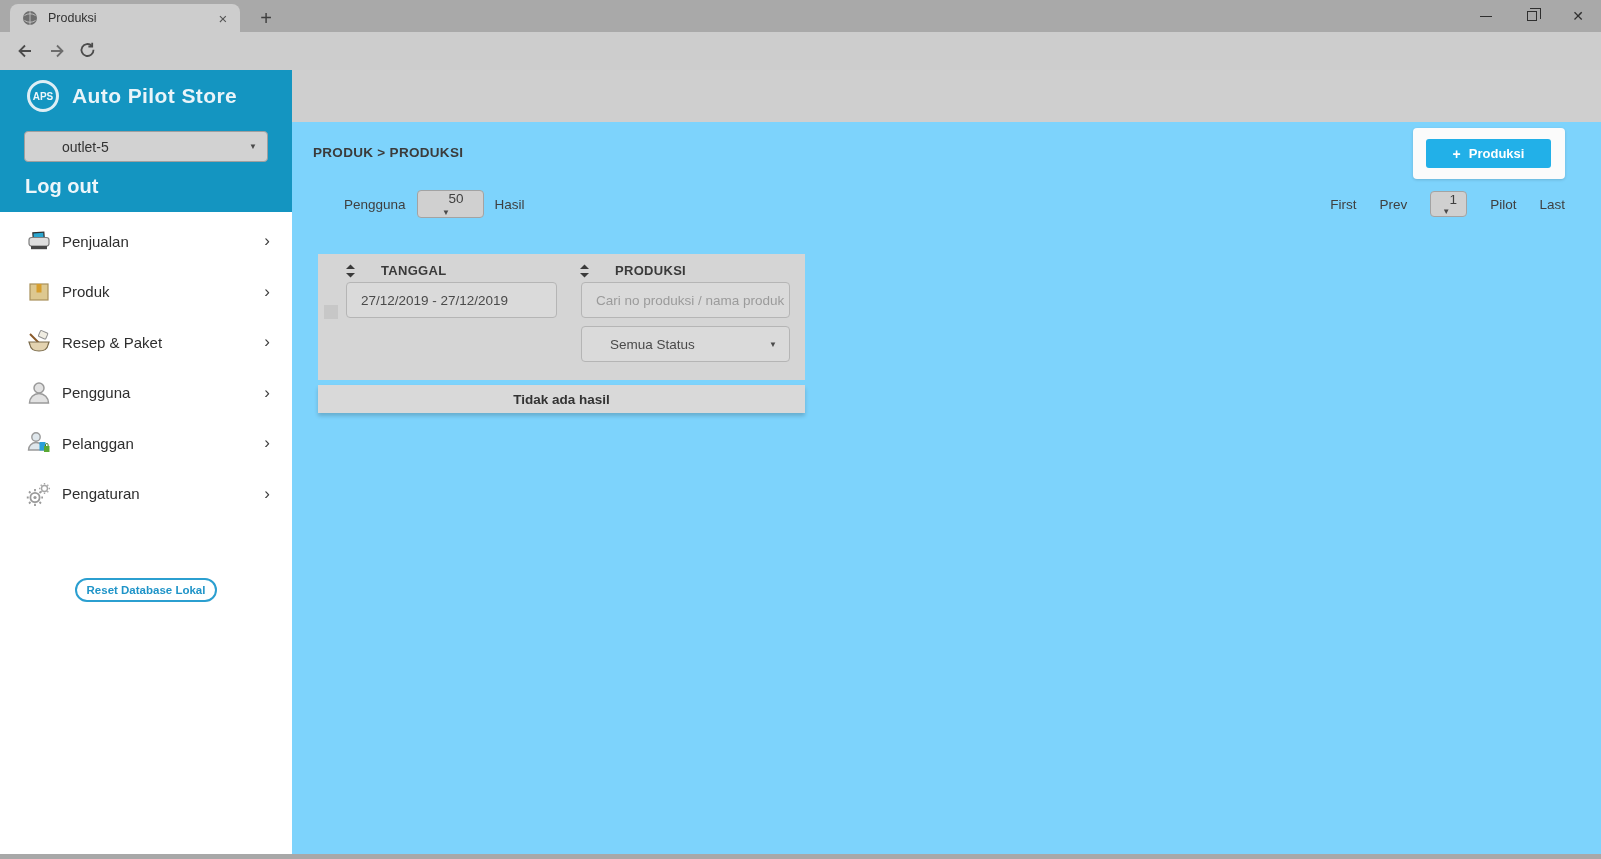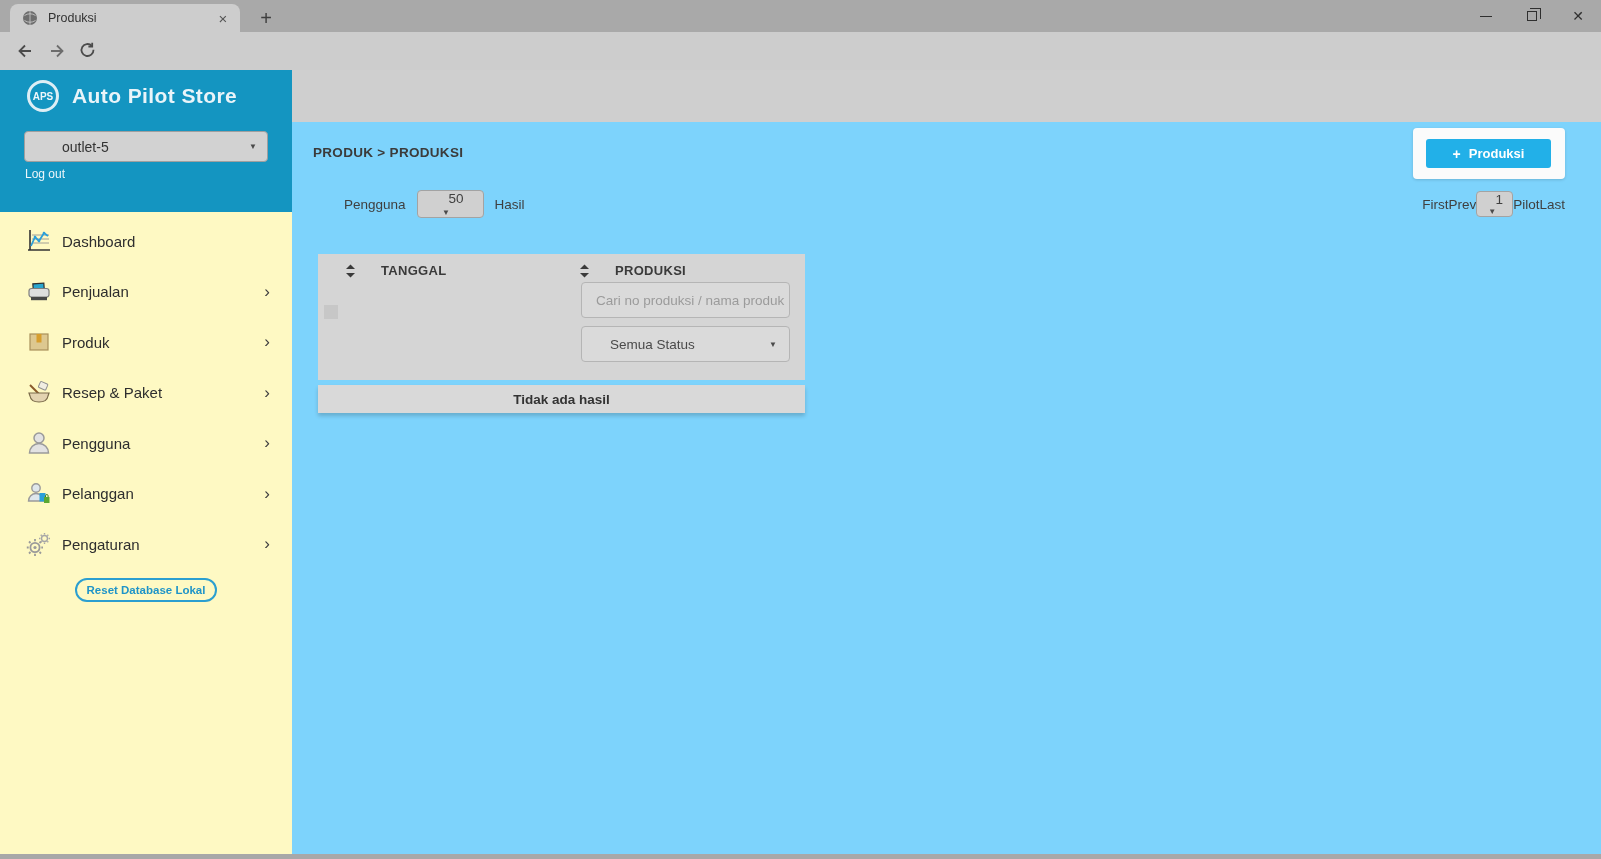--- a/index.html
+++ b/index.html
@@ -34,31 +34,31 @@
   .url .host { color:#2e2e2e; }
   .url .path { color:#6f6f6f; }
   .omni-right { position:absolute; right:8px; top:0; height:27px; display:flex; align-items:center; gap:12px; }
   .star { font-size:17px; color:#555; line-height:1; }
   .avatar { position:absolute; left:1500px; top:38px; width:26px; height:26px; border-radius:50%;
             background:radial-gradient(circle at 35% 35%, #e3e3b4, #c2c49b 70%, #aeb089); }
   .menu-dots { position:absolute; left:1541px; top:38px; width:18px; height:26px; display:flex; align-items:center;
                justify-content:center; font-size:15px; color:#333; letter-spacing:0; }
 
   
-  .sidebar { position:absolute; left:0; top:70px; width:292px; height:789px; background:#fef9c3; }
+  .sidebar { position:absolute; left:0; top:70px; width:292px; height:789px; background:#ffffff; }
   .sb-head { position:absolute; left:0; top:0; width:292px; height:142px; background:#1495c1; }
   .brand-row { position:absolute; left:27px; top:10px; display:flex; align-items:center; }
   .logo-circle { width:32px; height:32px; border:3px solid #ddeef5; border-radius:50%; color:#eef7fb;
                  display:flex; align-items:center; justify-content:center; font-size:10px; font-weight:bold; }
   .brand-name { margin-left:13px; color:#e9f4f9; font-size:21px; font-weight:bold; letter-spacing:0.4px; }
   .outlet-select { position:absolute; left:24px; top:61px; width:244px; height:31px; background:#d2d2d2;
                    border:1px solid #9f9f9f; border-radius:4px; display:flex; align-items:center; font-size:14px; color:#333;padding-left:25px; }
   .outlet-select .sel-text { margin-left:12px; flex:1; }
   .caret { font-size:8px; color:#4a4a4a; margin-right:10px; }
-  .logout { position:absolute; left:25px; top:97px; color:#edf6fa; font-size:12px; }
+  .logout { position:absolute; left:25px; top:105px; color:#edf6fa; font-size:20px;font-weight:bold; }
 
   .sb-items { position:absolute; left:0; top:146px; width:292px; }
   .sb-item { position:relative; height:50.5px; display:flex; align-items:center; }
   .sb-icon { position:absolute; left:26px; width:26px; height:26px; display:flex; align-items:center; justify-content:center; }
   .sb-label { position:absolute; left:62px; font-size:15px; color:#2e2e2e; }
   .sb-chevron { position:absolute; right:22px; font-size:17px; color:#3f3f3f; }
   .reset-btn { position:absolute; left:75px; top:508px; width:142px; height:24px; border:2px solid #2b9fd0;
                border-radius:12px; color:#1f94c8; font-size:11.5px; font-weight:bold; display:flex;
                align-items:center; justify-content:center; background:transparent; }
 
@@ -74,21 +74,21 @@
              justify-content:center; gap:8px; font-family:"Liberation Sans", sans-serif; }
   .add-plus { font-size:14px; font-weight:bold; }
 
   .results-row { position:absolute; left:52px; top:120px; display:flex; align-items:center; font-size:13.5px; color:#3f3f3f; }
   .mini-select { height:28px; background:#d0d0d0; border:1px solid #a3a3a3; border-radius:4px;
                  display:flex; align-items:center; font-size:13.5px; color:#3f3f3f;flex-direction:column; }
   .results-row .mini-select { width:67px; margin:0 11px; }
   .mini-select .sel-text { margin-left:12px; flex:1; }
   .mini-select .caret { margin-right:8px; }
 
-  .pagination { position:absolute; right:36px; top:120px; height:28px; display:flex; align-items:center; 
+  .pagination { position:absolute; right:36px; top:120px; height:28px; display:flex; align-items:center; gap:23px;
                 font-size:13.5px; color:#3f3f3f; }
   .page-select { width:37px; height:26px; }
   .page-select .sel-text { margin-left:9px; }
   .page-select .caret { margin-right:5px; }
 
   .filter-panel { position:absolute; left:26px; top:184px; width:487px; height:126px; background:#d5d5d5; }
   .col-head { position:absolute; top:9px; display:flex; align-items:center; gap:25px; }
   .col-head .col-label { font-size:13px; font-weight:bold; color:#3a3a3a; letter-spacing:0.3px; }
   .checkbox { position:absolute; left:6px; top:51px; width:14px; height:14px; background:#c7c7c7; }
   .f-input { position:absolute; height:36px; background:#dadada; border:1px solid #b5b5b5; border-radius:4px;
@@ -178,33 +178,20 @@
       </div>
       <div class="outlet-select">
         <span class="sel-text">outlet-5</span>
         <span class="caret">▼</span>
       </div>
       <div class="logout">Log out</div>
     </div>
 
     <div class="sb-items">
 
-      <div class="sb-item">
-        <span class="sb-icon">
-          <svg width="26" height="26" viewBox="0 0 26 26">
-            <path d="M4 2 V22 M2 22 H24" stroke="#333" stroke-width="1.6" fill="none"></path>
-            <path d="M6 7 H23 M6 11 H23 M6 15 H23" stroke="#8a8a8a" stroke-width="0.8" fill="none"></path>
-            <polyline points="5,18 9,9 13,13 18,5 22,8" stroke="#2b9fd8" stroke-width="1.8" fill="none"></polyline>
-            <circle cx="9" cy="9" r="1.3" fill="#2b9fd8"></circle>
-              <circle cx="13" cy="13" r="1.3" fill="#2b9fd8"></circle>
-              <circle cx="18" cy="5" r="1.3" fill="#2b9fd8"></circle>
-          </svg>
-        </span>
-        <span class="sb-label">Dashboard</span>
-      </div>
 
       <div class="sb-item">
         <span class="sb-icon">
           <svg width="26" height="26" viewBox="0 0 26 26">
             <rect x="7" y="4.5" width="11" height="6" fill="#2aa6cf" stroke="#2f2f2f" stroke-width="1.2" transform="rotate(-4 12 7)"></rect>
             <rect x="3" y="9.5" width="20" height="8.5" rx="2.5" fill="#dedede" stroke="#7f7f7f" stroke-width="1.2"></rect>
             <rect x="5" y="18" width="16" height="3.2" fill="#474747"></rect>
           </svg>
         </span>
         <span class="sb-label">Penjualan</span>
@@ -325,20 +312,21 @@
       <div class="col-head" style="left:261px;">
         <svg width="11" height="14" viewBox="0 0 11 14">
           <path d="M5.5 0.5 L10 5 H1 Z" fill="#3a3a3a"></path>
           <path d="M5.5 13.5 L1 9 H10 Z" fill="#3a3a3a"></path>
         </svg>
         <span class="col-label">PRODUKSI</span>
       </div>
 
       <div class="checkbox"></div>
 
+      <input class="f-input date-input" readonly="" value="27/12/2019 - 27/12/2019" style="">
       <input class="f-input search-input" placeholder="Cari no produksi / nama produk" style="">
       <div class="status-select">
         <span class="sel-text">Semua Status</span>
         <span class="caret">▼</span>
       </div>
     </div>
 
     <div class="empty-bar">Tidak ada hasil</div>
   </div>
 

